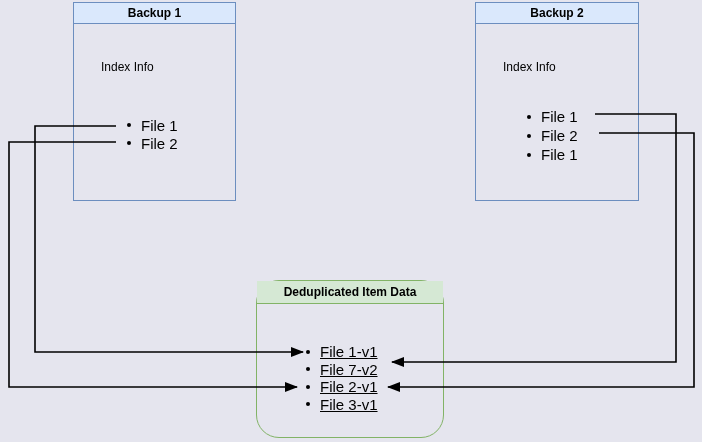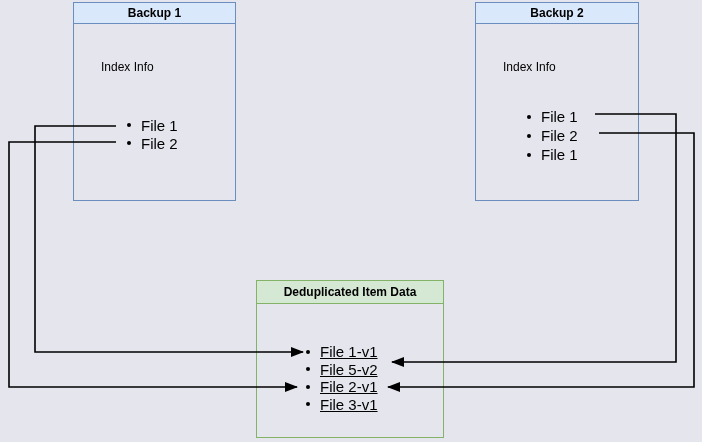--- a/index.html
+++ b/index.html
@@ -20,21 +20,21 @@
     position:relative;
     overflow:hidden;
   }
   .canvas{position:absolute;left:0;top:0;width:702px;height:442px;}
   .node{
     position:absolute;
     border:1.5px solid;
     background:transparent;
   }
   .node.blue{border-color:var(--blue_border);}
-  .node.green{border-color:var(--green_border);}
+  .node.green{border-color:var(--green_border);border-radius:23px;}
   .node-header{
     width:100%;
     display:flex;align-items:center;justify-content:center;
     font-size:12px;font-weight:bold;
     border-bottom:1.5px solid;
   }
   .blue .node-header{background:var(--blue_fill);border-bottom-color:var(--blue_border);height:21px;}
   .green .node-header{background:var(--green_fill);border-bottom-color:var(--green_border);height:23px;}
   .index-label{
     position:absolute;
@@ -104,21 +104,21 @@
 
   <div class="node green" id="dedup-box">
     <div class="node-header">Deduplicated Item Data</div>
     <ul class="file-list">
       <li class="file-row">
         <span class="dot"></span>
         <span>File 1-v1</span>
       </li>
       <li class="file-row">
         <span class="dot"></span>
-        <span>File 5-v2</span>
+        <span>File 7-v2</span>
       </li>
       <li class="file-row">
         <span class="dot"></span>
         <span>File 2-v1</span>
       </li>
       <li class="file-row">
         <span class="dot"></span>
         <span>File 3-v1</span>
       </li>
     </ul>

